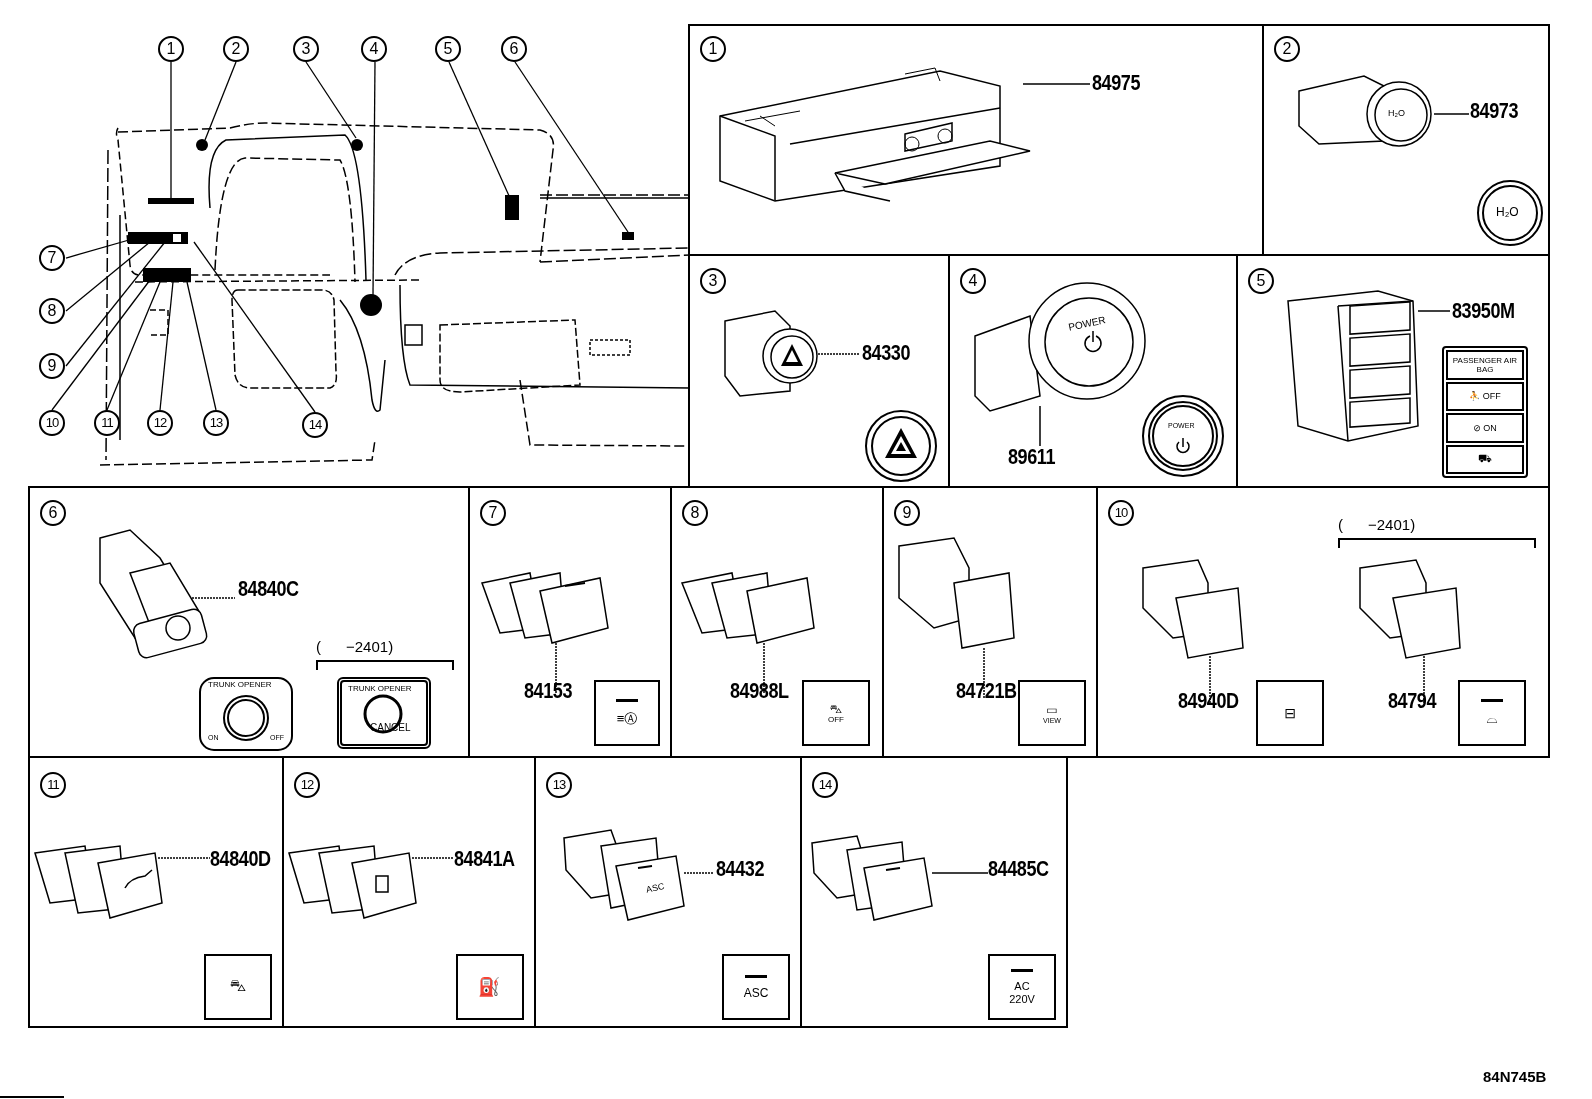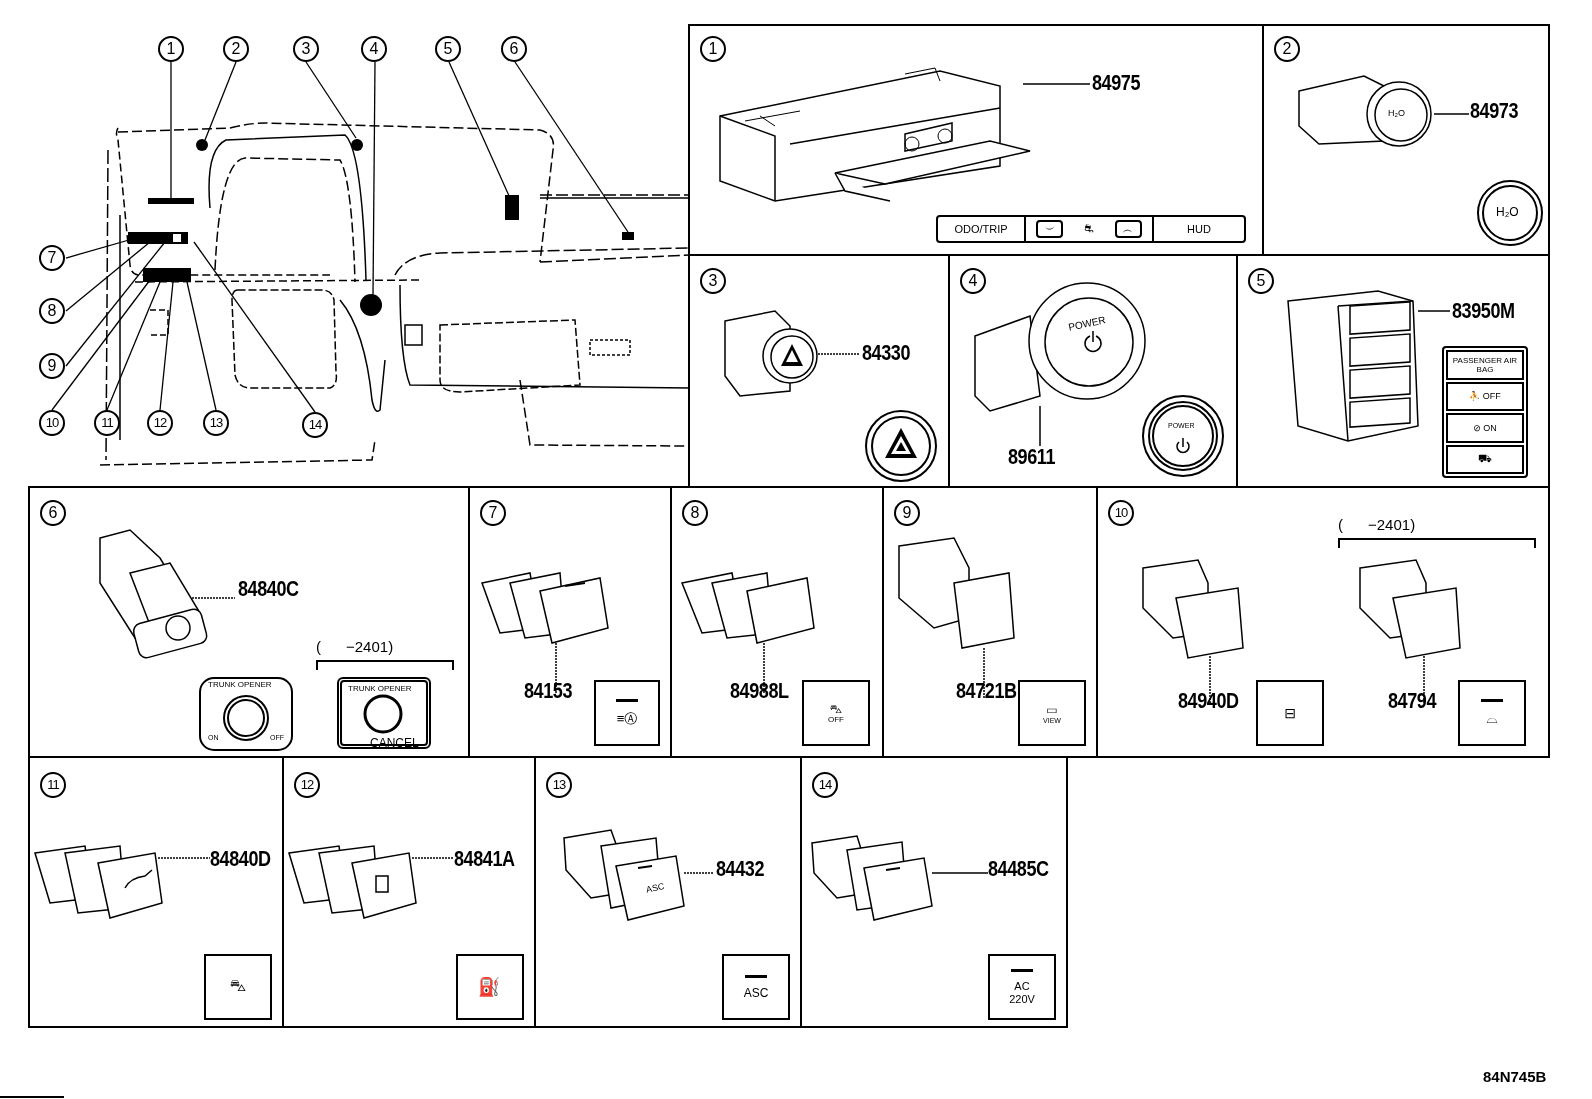--- a/index.html
+++ b/index.html
@@ -103,29 +103,20 @@
       <path d="M215 108 L262 97 L262 115 L215 125 Z"></path>
     </g>
     <g fill="none" stroke="#000" stroke-width="1">
       <path d="M55 95 L110 85 M70 90 L85 100 M215 48 L245 42 L250 55"></path>
       <circle cx="255" cy="110" r="7"></circle>
         <circle cx="222" cy="118" r="7"></circle>
     </g>
     <line x1="333" y1="58" x2="400" y2="58" stroke="#000" stroke-width="1.5"></line>
   </svg>
   <div class="pn" style="left:402px;top:44px">84975</div>
-  <div class="abs" style="left:246px;top:189px;width:310px;height:28px;border:2px solid #000;border-radius:4px;display:flex;box-sizing:border-box;font-size:11px;">
-    <div style="flex:0 0 86px;border-right:2px solid #000;display:flex;align-items:center;justify-content:center;">ODO/TRIP</div>
-    <div style="flex:0 0 126px;border-right:2px solid #000;display:flex;align-items:center;justify-content:space-around;">
-      <span style="border:2px solid #000;border-radius:4px;padding:0 6px;line-height:14px;">︶</span>
-      <span>⛐</span>
-      <span style="border:2px solid #000;border-radius:4px;padding:0 6px;line-height:14px;">︵</span>
-    </div>
-    <div style="flex:1;display:flex;align-items:center;justify-content:center;">HUD</div>
-  </div>
 </div>
 
 <div class="panel" style="left:1262px;top:24px;width:288px;height:232px;">
   <div class="callout" style="left:10px;top:10px">2</div>
   <svg width="288" height="232" style="left:0;top:0">
     <g fill="#fff" stroke="#000" stroke-width="1.5">
       <path d="M35 65 L100 50 L120 60 L120 115 L55 118 L35 100 Z"></path>
       <circle cx="135" cy="88" r="32"></circle>
       <circle cx="137" cy="89" r="26"></circle>
     </g>
@@ -235,21 +226,21 @@
       <circle cx="353" cy="226" r="18" stroke-width="3"></circle>
     </g>
   </svg>
   <div class="pn" style="left:208px;top:88px">84840C</div>
   <div class="note" style="left:286px;top:150px">(      −2401)</div>
   <div class="bracket" style="left:286px;top:172px;width:138px;"></div>
   <div class="abs" style="left:178px;top:192px;font-size:8px;">TRUNK OPENER</div>
   <div class="abs" style="left:178px;top:246px;font-size:7px;">ON</div>
   <div class="abs" style="left:240px;top:246px;font-size:7px;">OFF</div>
   <div class="abs" style="left:318px;top:196px;font-size:8px;">TRUNK OPENER</div>
-  <div class="abs" style="left:340px;top:248px;font-size:12px;">CANCEL</div>
+  <div class="abs" style="left:340px;top:234px;font-size:10px;">CANCEL</div>
 </div>
 
 <div class="panel" style="left:468px;top:486px;width:204px;height:272px;">
   <div class="callout" style="left:10px;top:12px">7</div>
   <svg width="204" height="272" style="left:0;top:0">
     <g fill="#fff" stroke="#000" stroke-width="1.5">
       <path d="M12 95 L60 85 L70 140 L30 145 Z"></path>
       <path d="M40 95 L90 85 L95 145 L55 150 Z"></path>
       <path d="M70 103 L130 90 L138 140 L82 155 Z"></path>
     </g>

